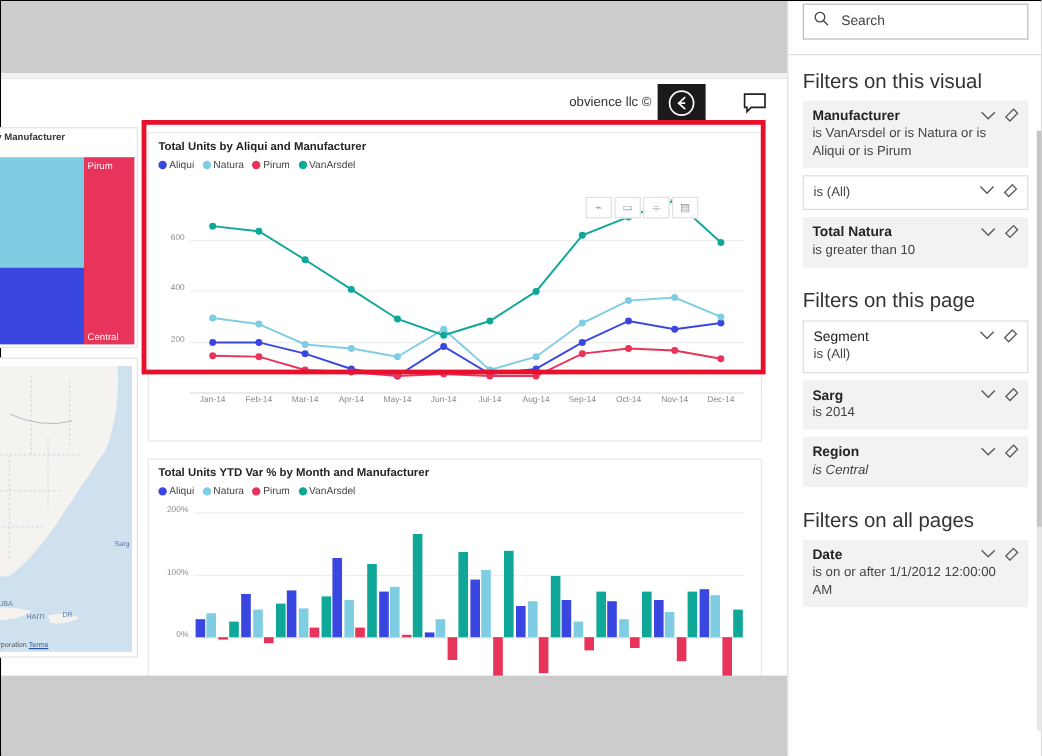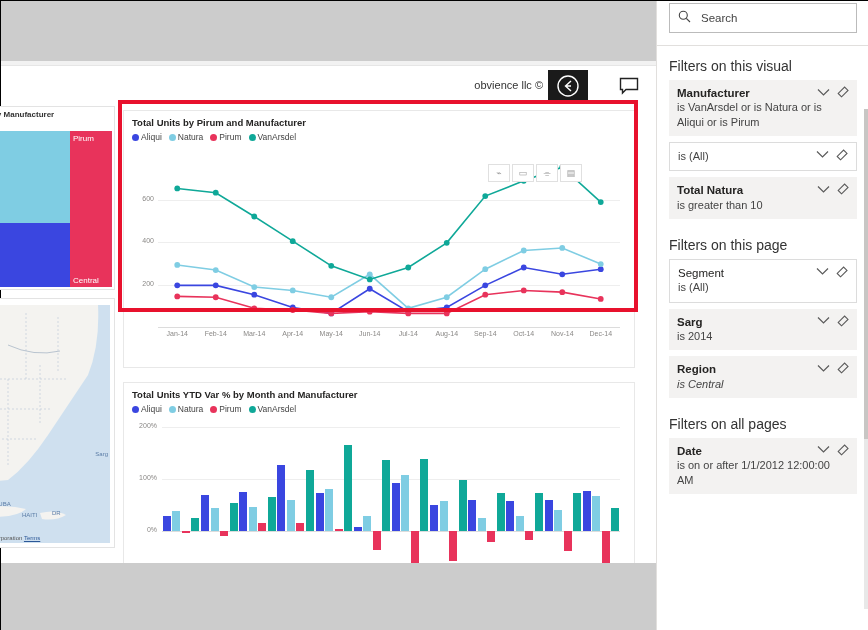--- a/index.html
+++ b/index.html
@@ -82,21 +82,21 @@
   
   .filters { position:absolute; left:655px; top:0; width:213px; height:630px;
              background:#fff; border-left:1px solid #e1dfdd; }
   .filters-hdr { display:flex; align-items:center; padding:14px 14px 10px 14px; }
   .filters-title { font-size:15px; color:#252423; margin-left:9px; font-weight:400; }
   .chev-right { margin-left:auto; font-size:15px; color:#333; }
   .search-wrap { margin:2px 12px 0 12px; height:30px; border:1px solid #bbb;
                  display:flex; align-items:center; padding:0 8px; }
   .search-ph { font-size:11.5px; color:#444; margin-left:10px; }
   .sec-divider { height:1px; background:#e1dfdd; margin:12px 0 0 0; }
-  .sec-title { font-size:14px; color:#333; padding:12px 12px 6px 12px; }
+  .sec-title { font-size:17px; color:#333; padding:12px 12px 6px 12px; }
   .fcard { margin:0 12px 6px 12px; padding:6px 8px 7px 8px; position:relative; }
   .fcard.active { background:#f3f2f1; }
   .fcard.plain { background:#fff; border:1px solid #dcdcdc; }
   .fcard-name { font-size:11.5px; color:#252423; padding-right:44px; line-height:1.25; }
   .fcard-name.bold { font-weight:bold; }
   .fcard-name.italic { }
   .fcard-val { font-size:11px; color:#444; line-height:1.3; padding-right:6px; }
   .fcard-val.italic { font-style:italic; }
   .fcard-icons { position:absolute; right:7px; top:6px; display:flex; gap:7px;
                  align-items:center; }
@@ -174,21 +174,21 @@
         <div class="map-place" style="left:74px;top:207px;">HAITI</div>
         <div class="map-place" style="left:104px;top:205px;">DR</div>
         <div class="map-attr">
           <span>2020 Microsoft Corporation</span>
           <a href="#">Terms</a>
         </div>
       </div>
     </div>
 
     <div class="vis linechart-tile">
-      <div class="vis-title">Total Units by Pirum and Manufacturer</div>
+      <div class="vis-title">Total Units by Aliqui and Manufacturer</div>
       <div class="legend">
         <span class="lg-item">
           <i class="lg-dot" style="background:#3A46E0"></i>
           <span>Aliqui</span>
         </span>
         <span class="lg-item">
           <i class="lg-dot" style="background:#7FCDE3"></i>
           <span>Natura</span>
         </span>
         <span class="lg-item">

